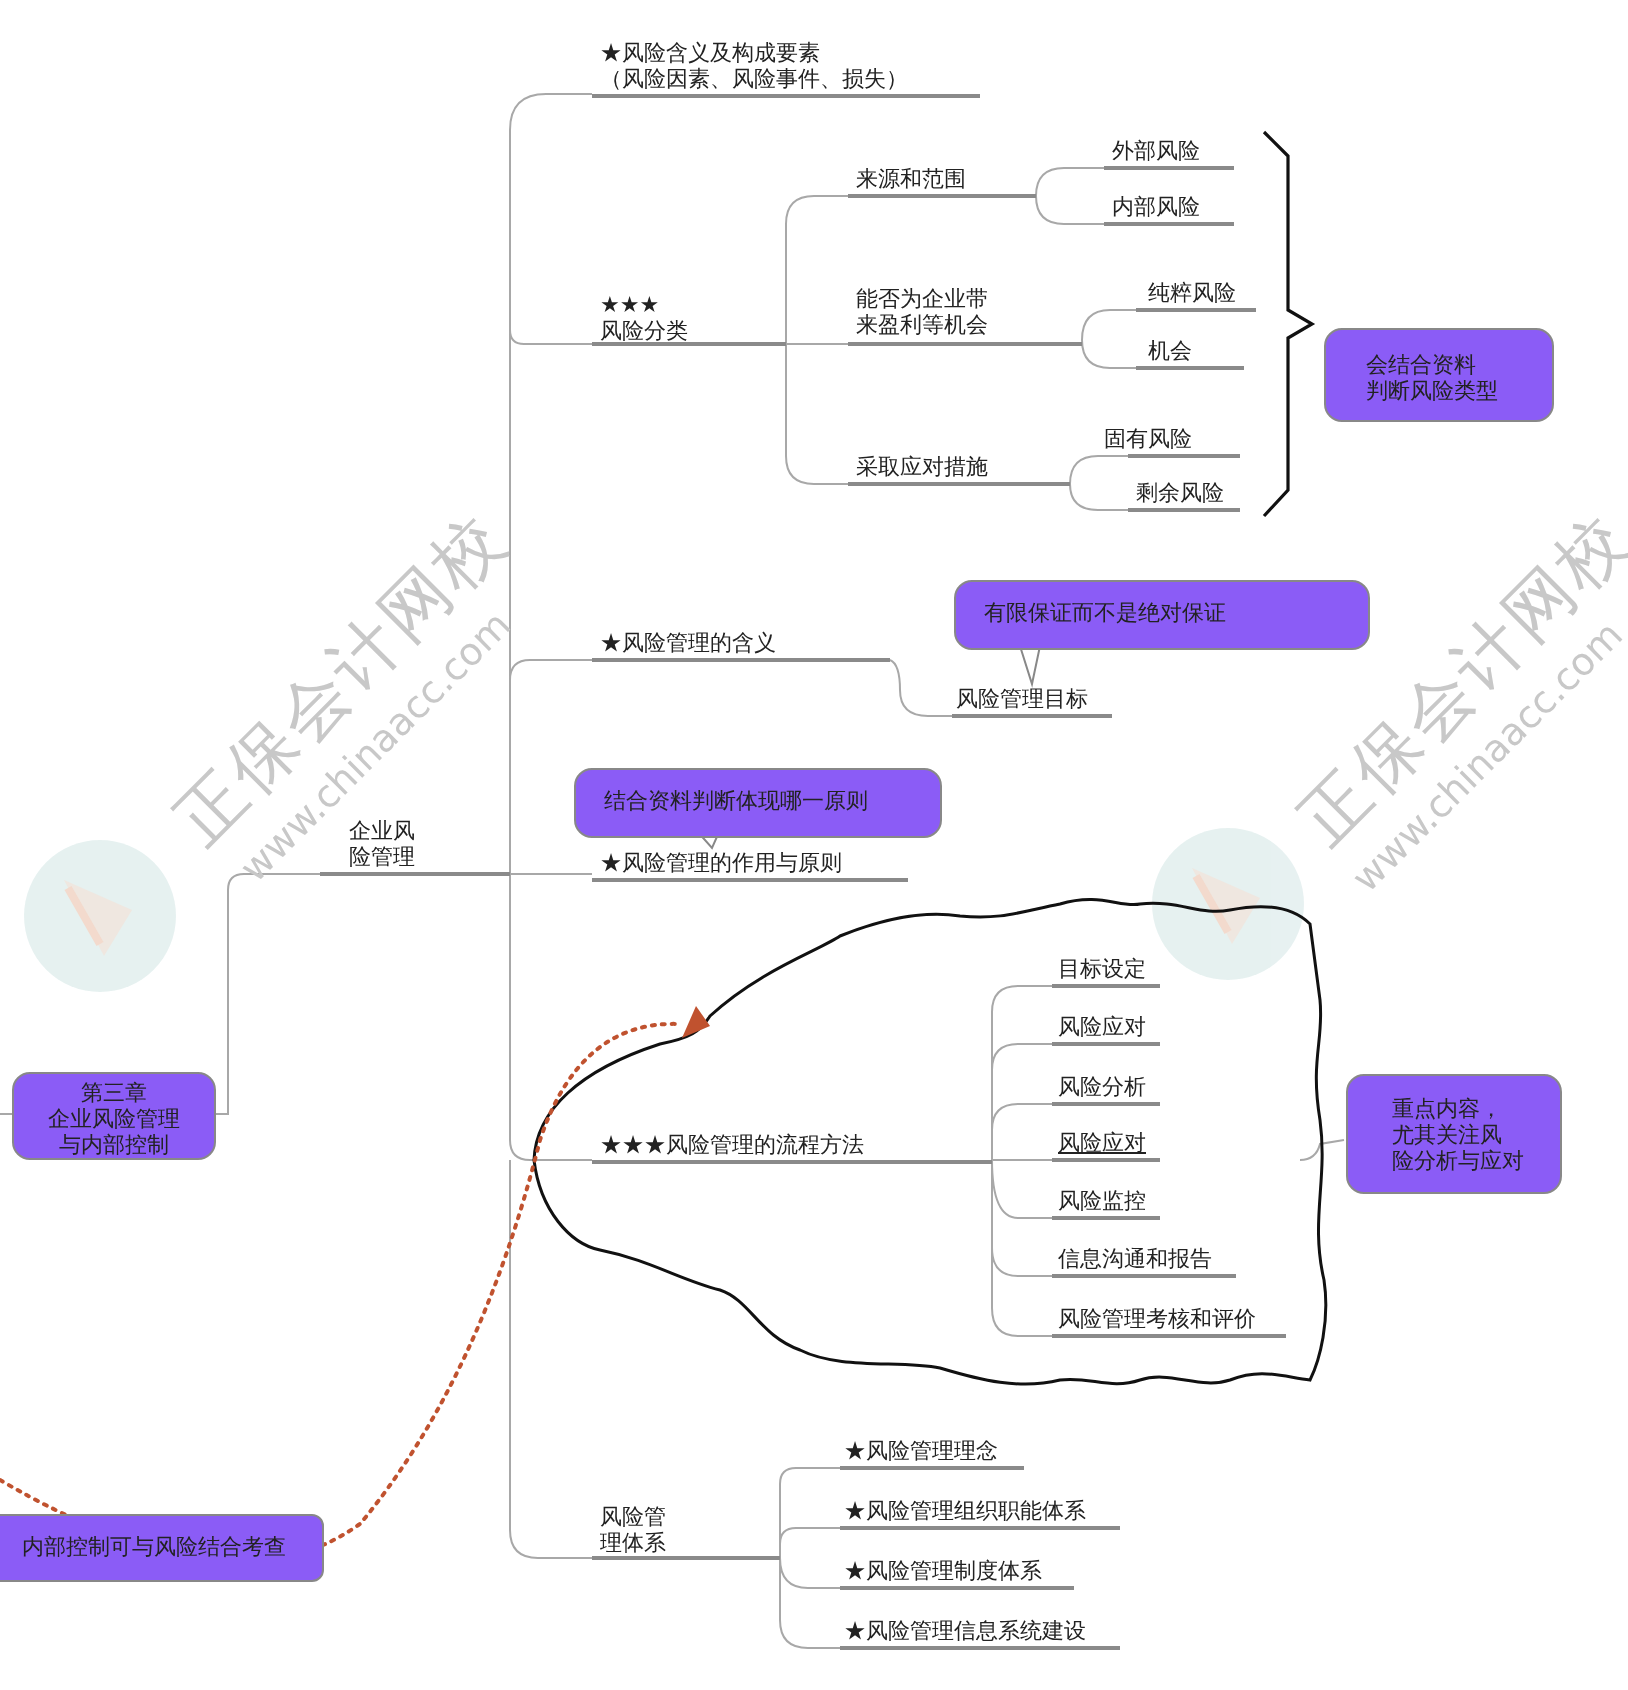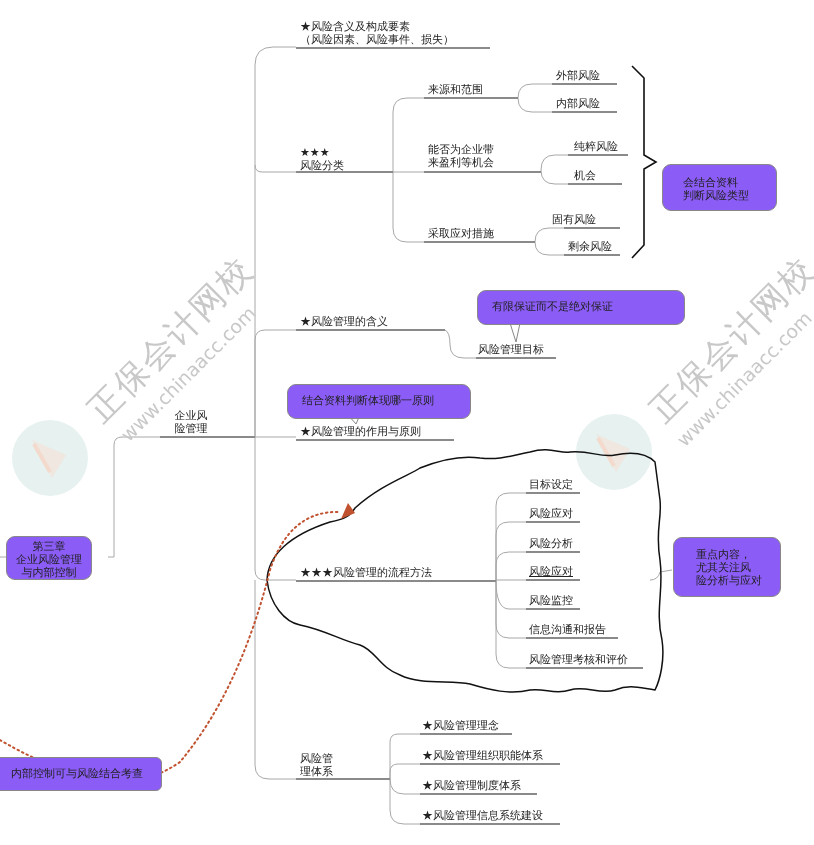--- a/index.html
+++ b/index.html
@@ -136,21 +136,21 @@
 
   <path d="M510 323 L520 323 L516 342 Z" fill="#fff" stroke="#888" stroke-width="1"></path>
   <path d="M340 406 L364 406 L356 424 Z" fill="#fff" stroke="#888" stroke-width="1"></path>
 </svg>
 
 <div class="wm-text wm-cn" style="left:78px; top:400px; transform: rotate(-45deg);">正保会计网校</div>
 <div class="wm-text wm-en" style="left:116px; top:430px; transform: rotate(-45deg);">www.chinaacc.com</div>
 <div class="wm-text wm-cn" style="left:640px; top:400px; transform: rotate(-45deg);">正保会计网校</div>
 <div class="wm-text wm-en" style="left:672px; top:435px; transform: rotate(-45deg);">www.chinaacc.com</div>
 
-<div class="box" style="left:6px; top:536px; width:86px; height:44px; text-align:center; padding-top:3px;">
+<div class="box" style="left:6px; top:536px; width:102px; height:44px; text-align:center; padding-top:3px;">
   <div>第三章</div>
   <div>企业风险管理</div>
   <div>与内部控制</div>
 </div>
 
 <div class="lbl c" style="left:166px; top:409px; width:50px;">
   <div>企业风</div>
   <div>险管理</div>
 </div>
 

